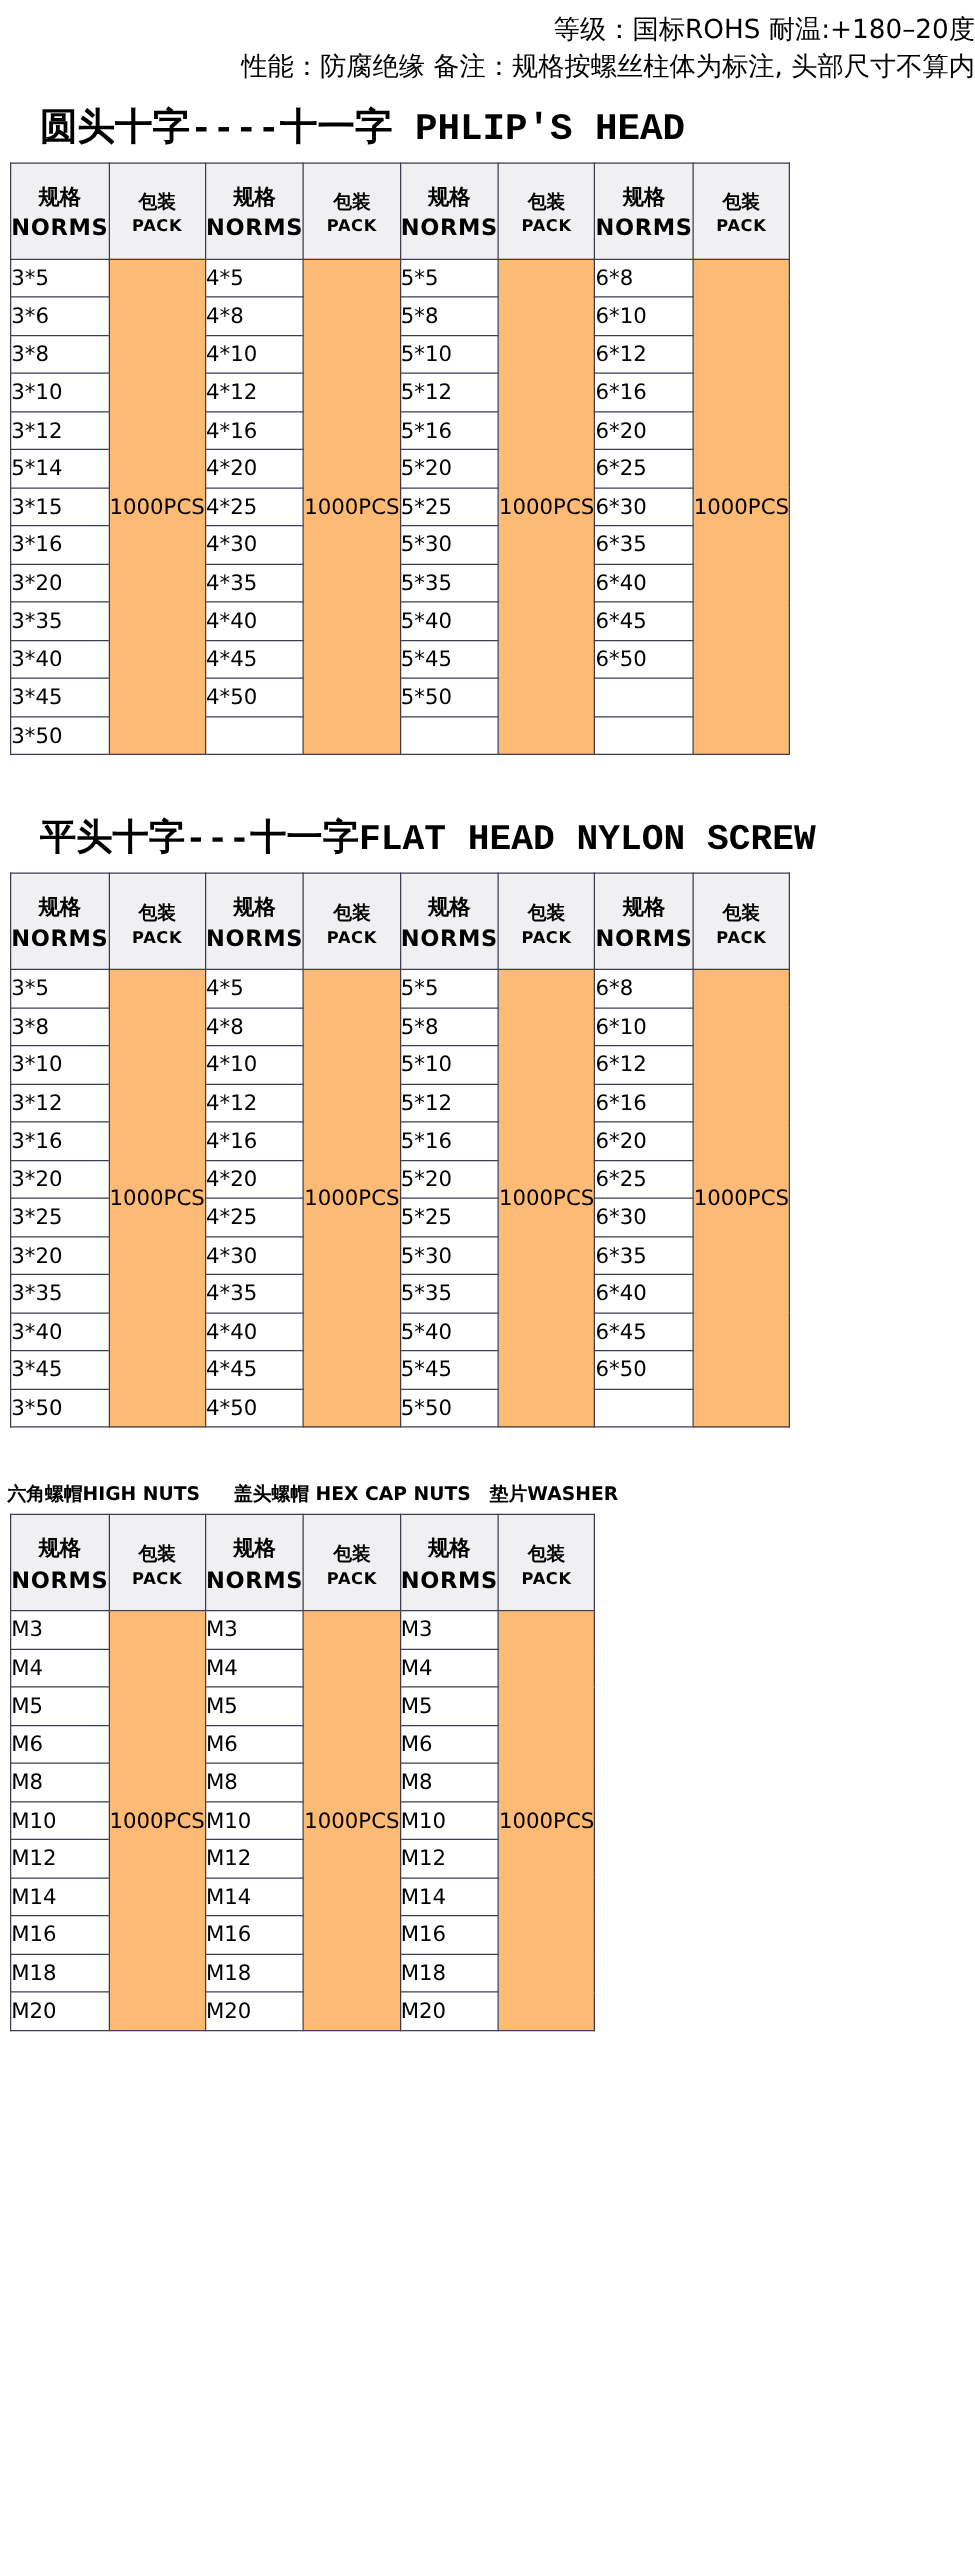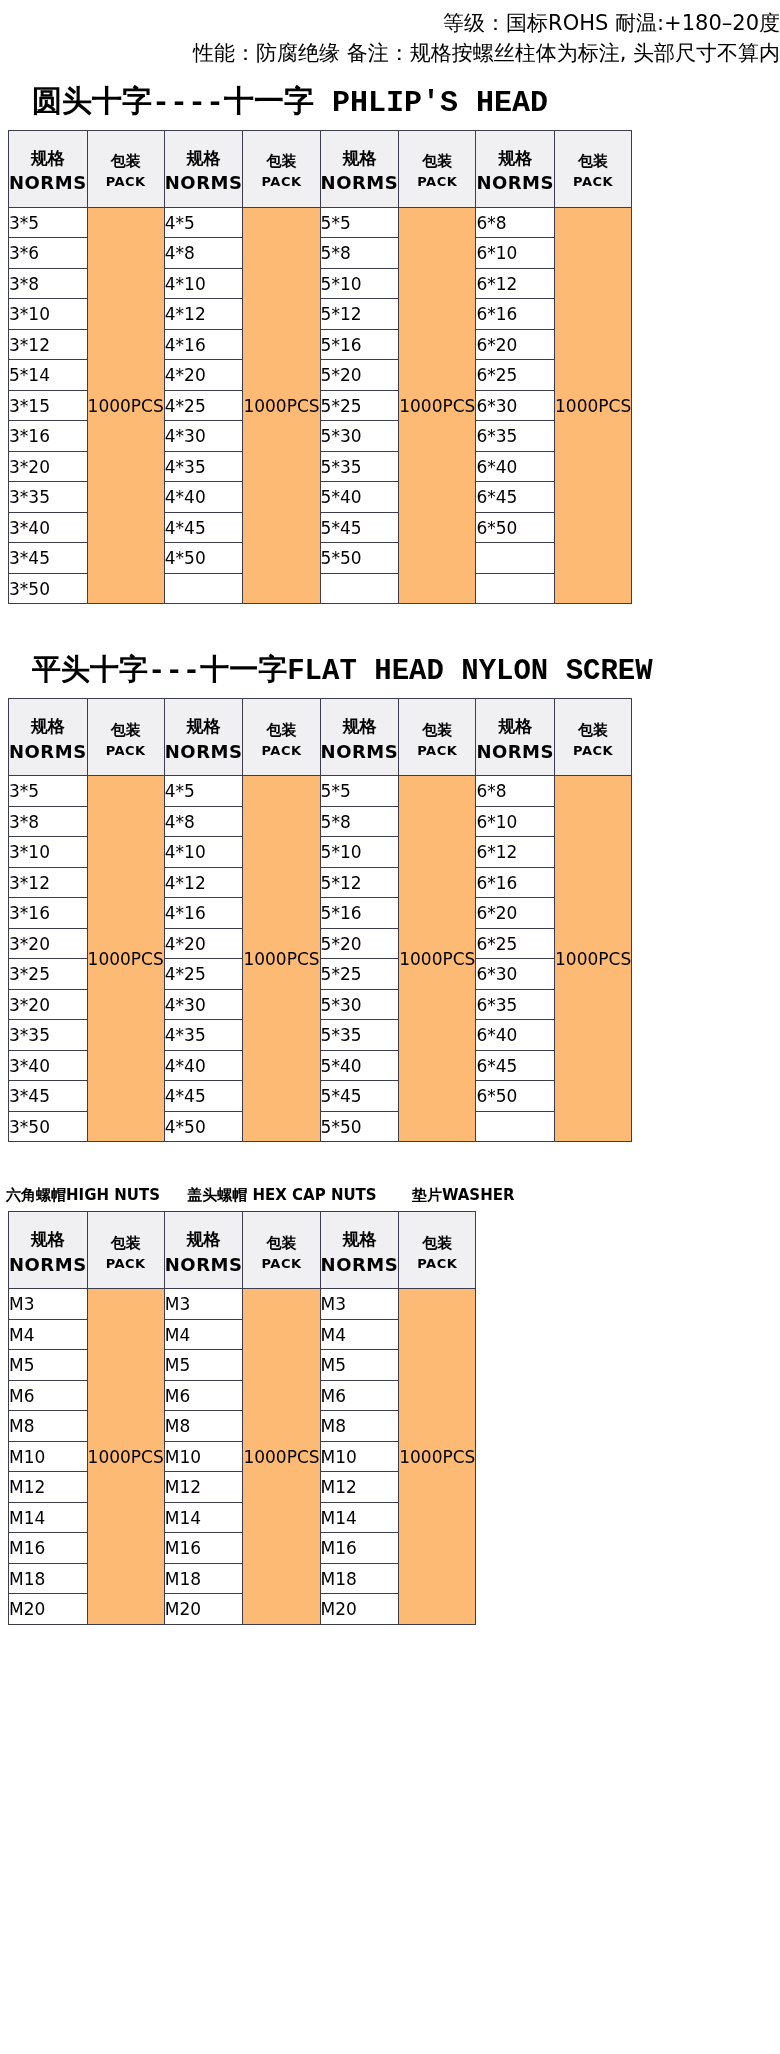--- a/index.html
+++ b/index.html
@@ -45,21 +45,21 @@
     font-size: 15px;
     font-weight: bold;
     padding: 10px 0 6px 6px;
     font-family: "DejaVu Sans", sans-serif;
     white-space: nowrap;
   }
   .mini-title span {
     display: inline-block;
   }
   .mini-gap-1 { margin-right: 22px; }
-  .mini-gap-2 { margin-right: 30px; }
+  .mini-gap-2 { margin-right: 10px; }
 
   table.spec {
     border-collapse: collapse;
     margin-left: 8px;
     table-layout: fixed;
     border-radius: 16px;
   }
   table.spec td, table.spec th {
     border: 1px solid #3c3c50;
     padding: 0;

